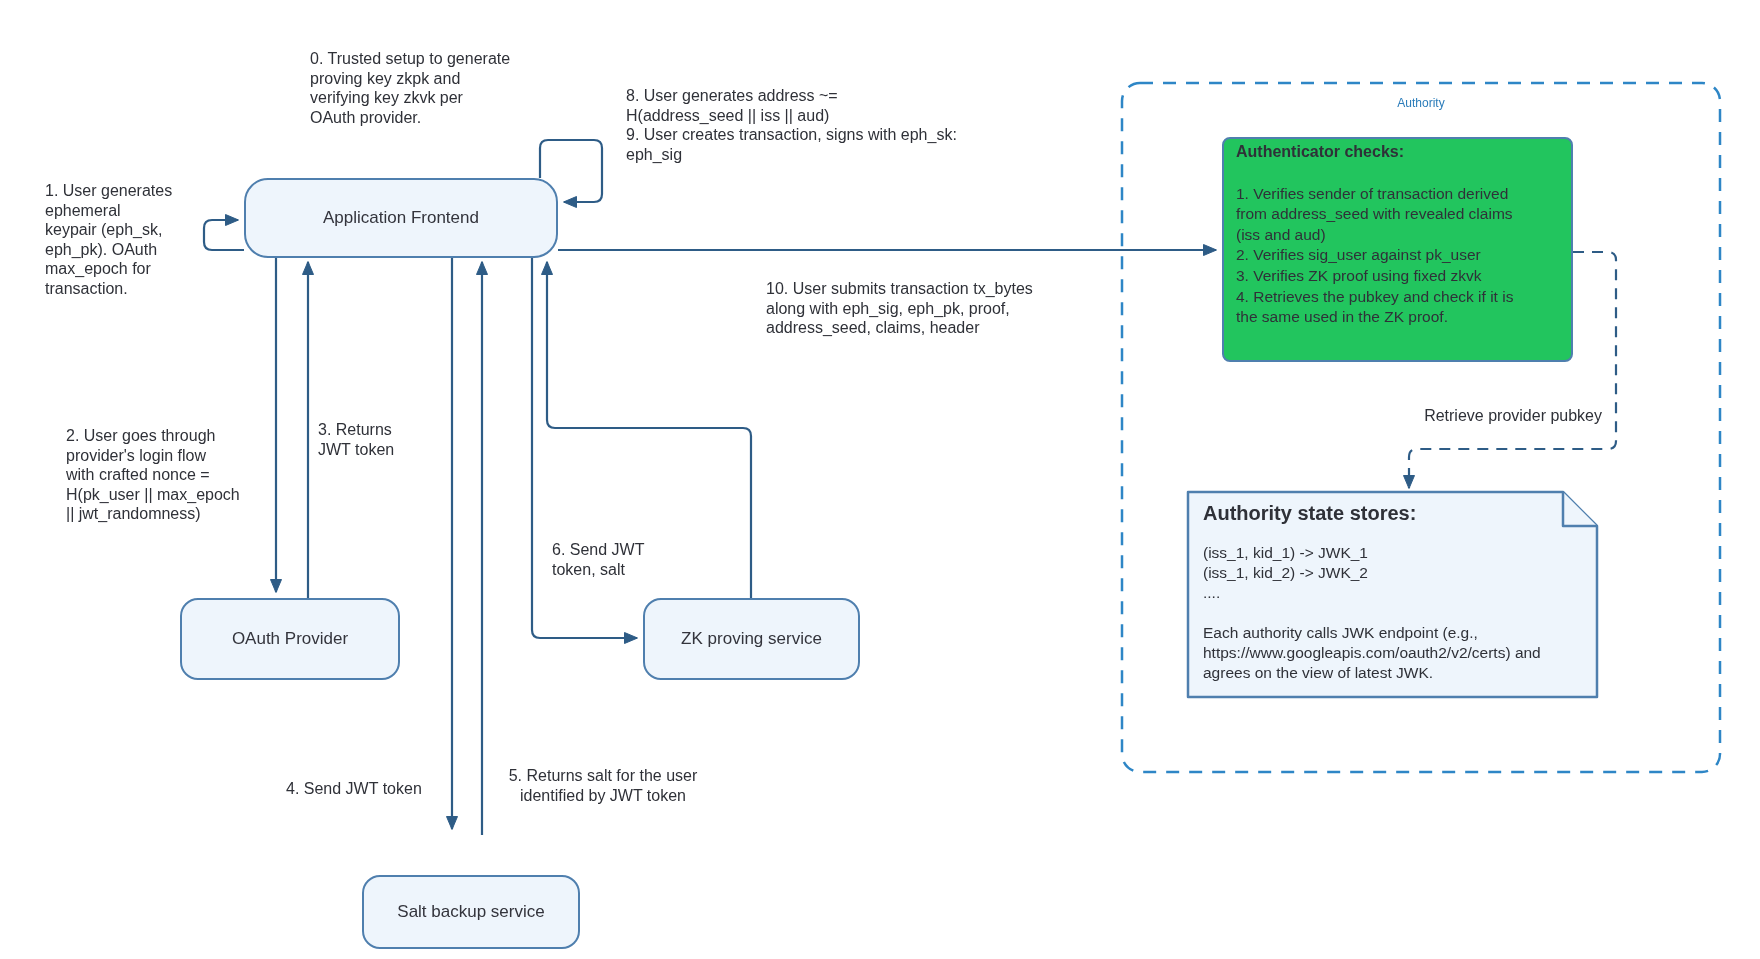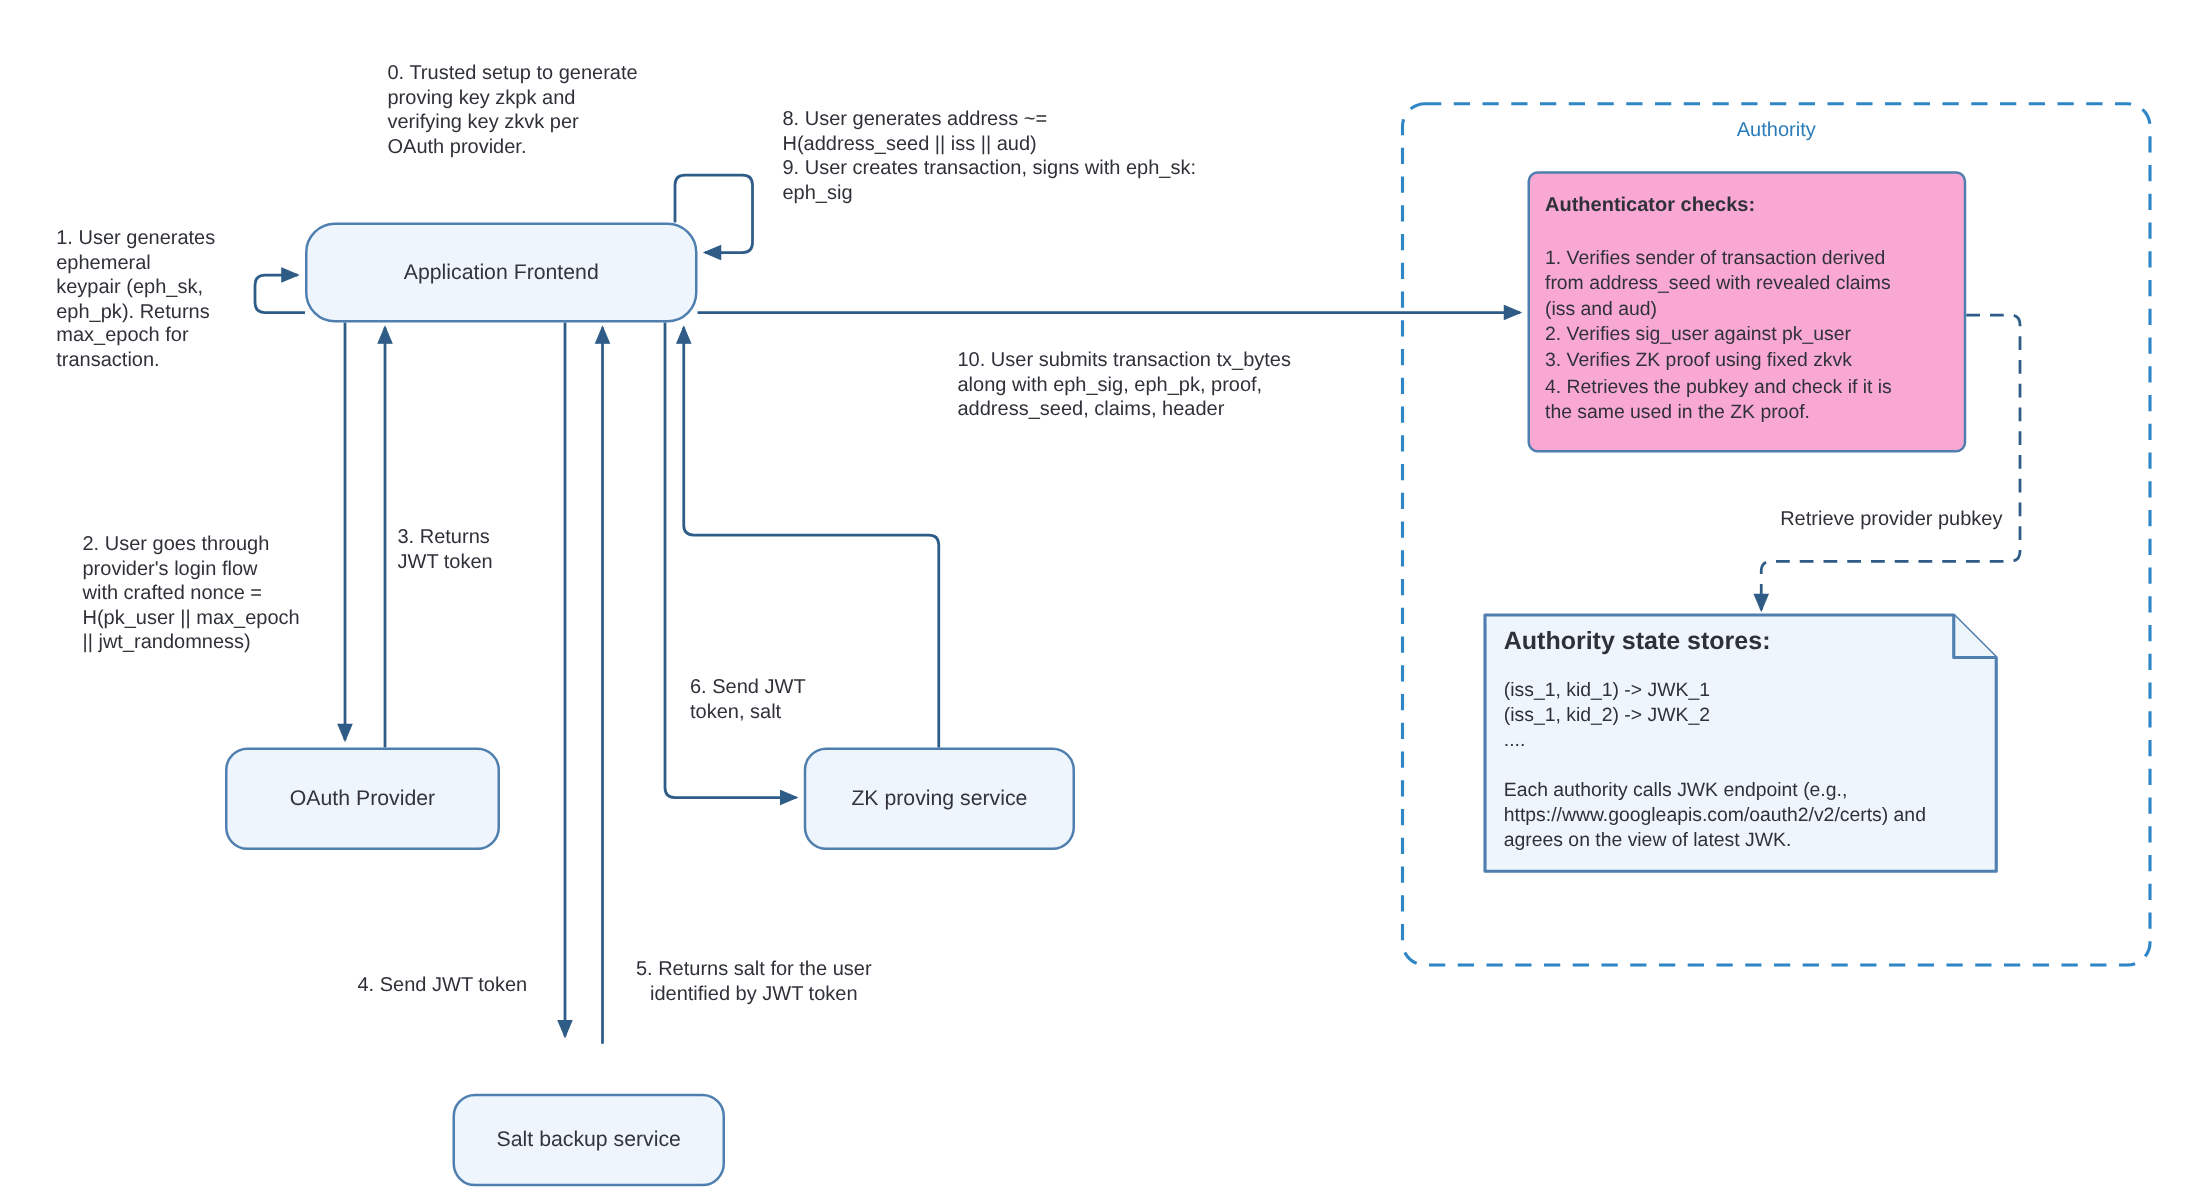--- a/index.html
+++ b/index.html
@@ -9,34 +9,34 @@
   }
   #wires{position:absolute;left:0;top:0;width:1760px;height:959px;}
   .node{
     position:absolute;box-sizing:border-box;
     background:#eef5fc;border:2.5px solid #4f7fae;border-radius:18px;
     display:flex;align-items:center;justify-content:center;
     font-size:17px;color:#33343c;
   }
   .note{
     position:absolute;box-sizing:border-box;
-    background:#f9a8d4;border:2.5px solid #4f7fae;border-radius:8px;
-    padding:16px 12px;font-size:15.5px;line-height:20.6px;color:#2f3138;
+    background:#22c55e;border:2.5px solid #4f7fae;border-radius:8px;
+    padding:3px 12px;font-size:15.5px;line-height:20.6px;color:#2f3138;
   }
   .note .ttl{font-weight:bold;font-size:16px;margin:0 0 21px 0;}
   .ann{
     position:absolute;font-size:16px;line-height:19.5px;white-space:pre-line;
   }
   .rich{white-space:pre-line;}
   .b{font-weight:normal;}
   .center{text-align:center;}
   .right{text-align:right;}
   .authority-label{
     position:absolute;left:1122px;top:96px;width:598px;text-align:center;
-    font-size:16px;color:#2b7cba;
+    font-size:12px;color:#2b7cba;
   }
   .doc-text{
     position:absolute;left:1203px;top:503px;width:392px;
     font-size:15.5px;line-height:20px;color:#2f3138;
   }
   .doc-text .ttl{font-weight:bold;font-size:20px;margin:0 0 20px 0;}
 </style>
 </head>
 <body>
 
@@ -116,21 +116,21 @@
   </div>
 
   <div class="ann" style="left:310px;top:49px;width:232px;"><span>0. Trusted setup to generate
 proving key </span><span class="b">zkpk</span><span> and
 verifying key </span><span class="b">zkvk</span><span> per
 OAuth provider.</span></div>
 
   <div class="ann" style="left:45px;top:181px;width:170px;"><span>1. User generates
 </span><span class="b">ephemeral</span><span>
 keypair (</span><span class="b">eph_sk,</span><span>
-</span><span class="b">eph_pk</span><span>). Returns
+</span><span class="b">eph_pk</span><span>). OAuth
 </span><span class="b">max_epoch</span><span> for
 transaction.</span></div>
 
   <div class="ann" style="left:66px;top:426px;width:205px;"><span>2. User goes through
 provider's login flow
 with crafted nonce =
 H(</span><span class="b">pk_user || max_epoch</span><span>
 || jwt_randomness)</span></div>
 
   <div class="ann" style="left:318px;top:420px;width:110px;"><span>3. Returns

